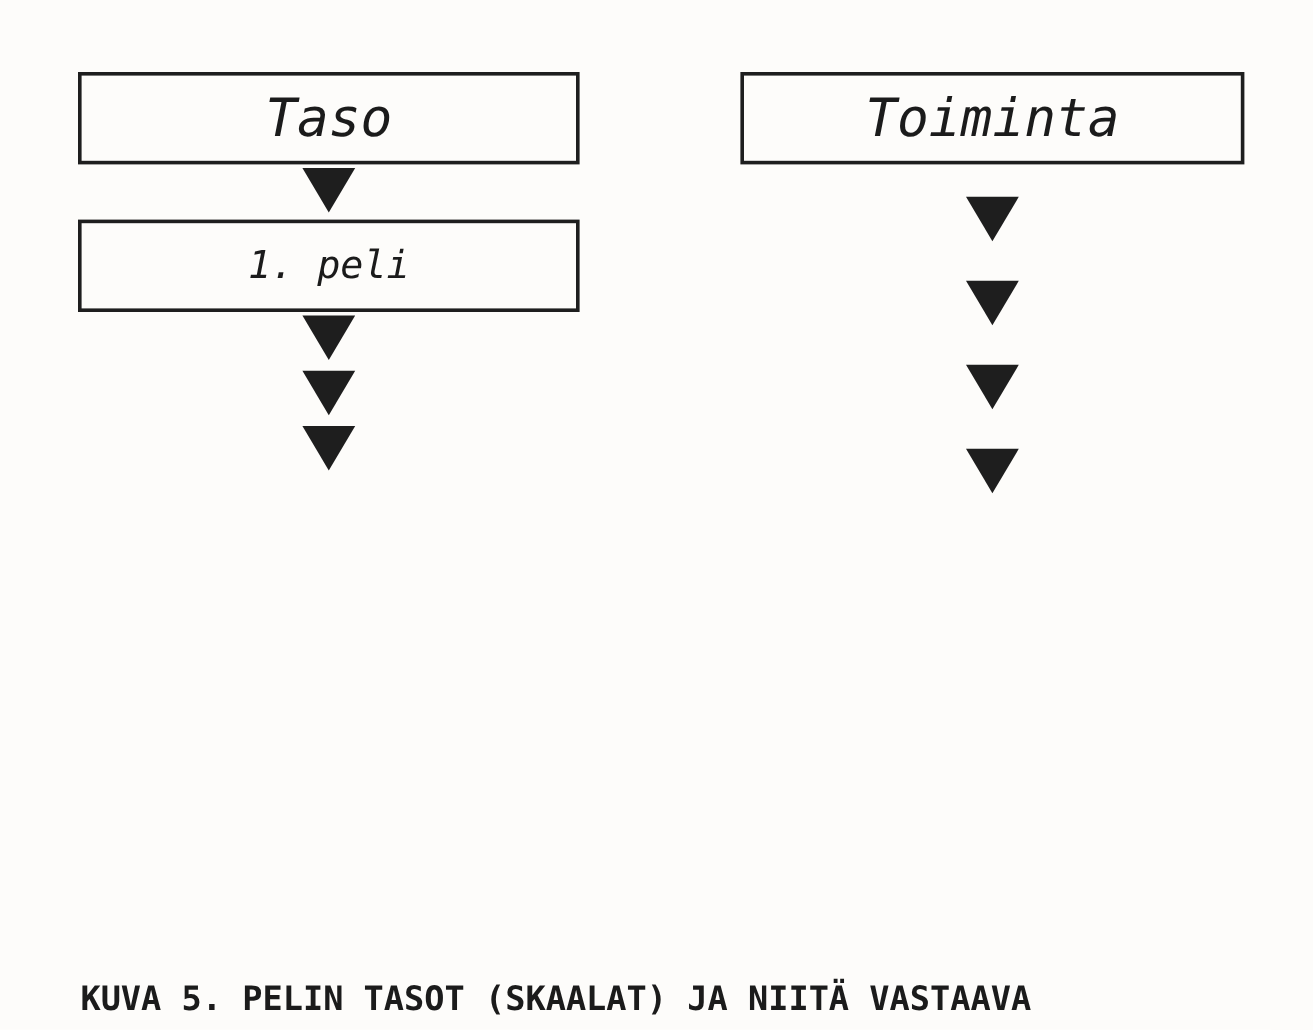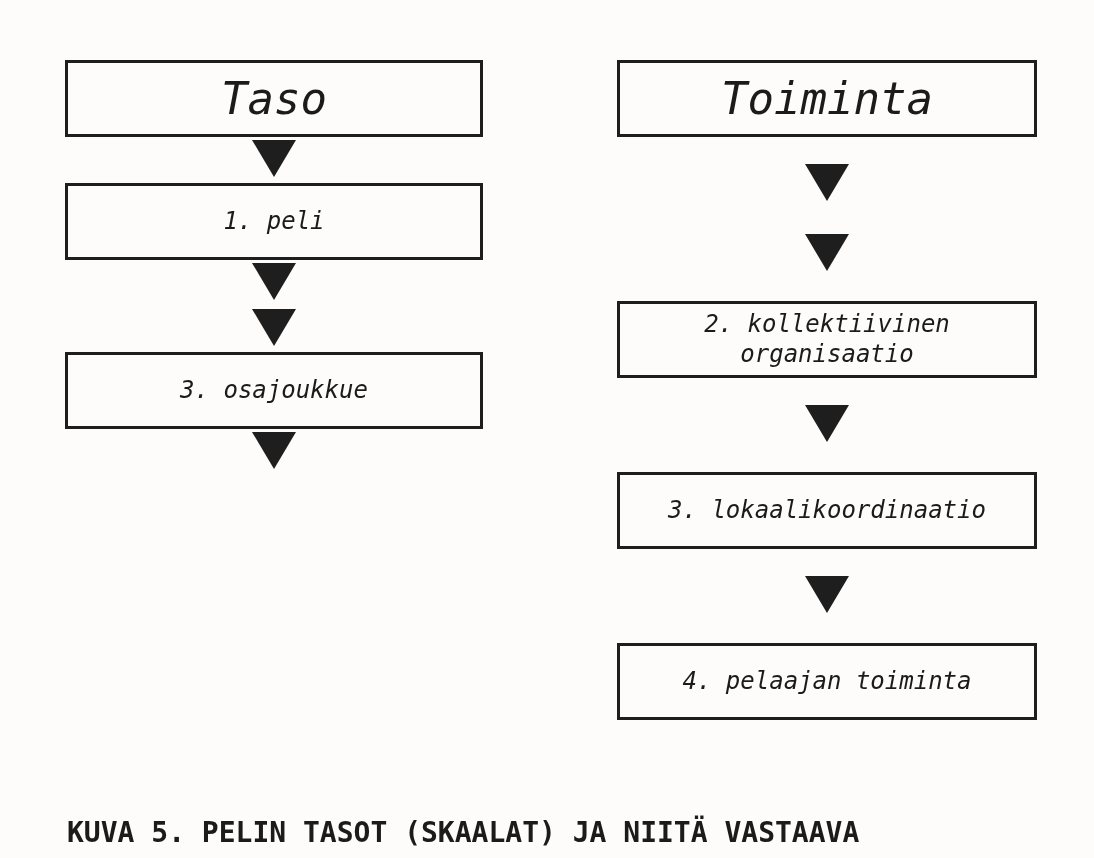--- a/index.html
+++ b/index.html
@@ -26,21 +26,21 @@
     border: 3px solid #1e1e1e;
     background: #fdfcfa;
     display: flex;
     align-items: center;
     justify-content: center;
     text-align: center;
     padding: 2px 8px;
   }
   .box-label {
     font-style: italic;
-    font-size: 24px;
+    font-size: 32px;
     line-height: 1.22;
     letter-spacing: 0px;
     color: #1b1b1b;
   }
   .header-label {
     font-size: 44px;
     font-style: italic;
   }
   .arrow-row {
     box-sizing: border-box;
@@ -85,52 +85,40 @@
       </div>
       <div class="box">
         <span class="box-label">1. peli</span>
       </div>
       <div class="arrow-row">
         <span class="arrow"></span>
       </div>
       <div class="arrow-row">
         <span class="arrow"></span>
       </div>
-      <div class="box">
-        <span class="box-label">3. osajoukkue</span>
-      </div>
       <div class="arrow-row">
         <span class="arrow"></span>
       </div>
     </section>
 
     <section class="column col-right">
       <div class="box">
         <span class="box-label header-label">Toiminta</span>
       </div>
       <div class="arrow-row">
         <span class="arrow"></span>
       </div>
       <div class="arrow-row">
         <span class="arrow"></span>
       </div>
-      <div class="box">
-        <span class="box-label">2. kollektiivinen organisaatio</span>
+      <div class="arrow-row">
+        <span class="arrow"></span>
       </div>
       <div class="arrow-row">
         <span class="arrow"></span>
-      </div>
-      <div class="box">
-        <span class="box-label">3. lokaalikoordinaatio</span>
-      </div>
-      <div class="arrow-row">
-        <span class="arrow"></span>
-      </div>
-      <div class="box">
-        <span class="box-label">4. pelaajan toiminta</span>
       </div>
     </section>
 
   </div>
 
   <div class="caption">
     <div class="caption-line">KUVA 5. PELIN TASOT (SKAALAT) JA NIITÄ VASTAAVA</div>
     
   </div>
 

